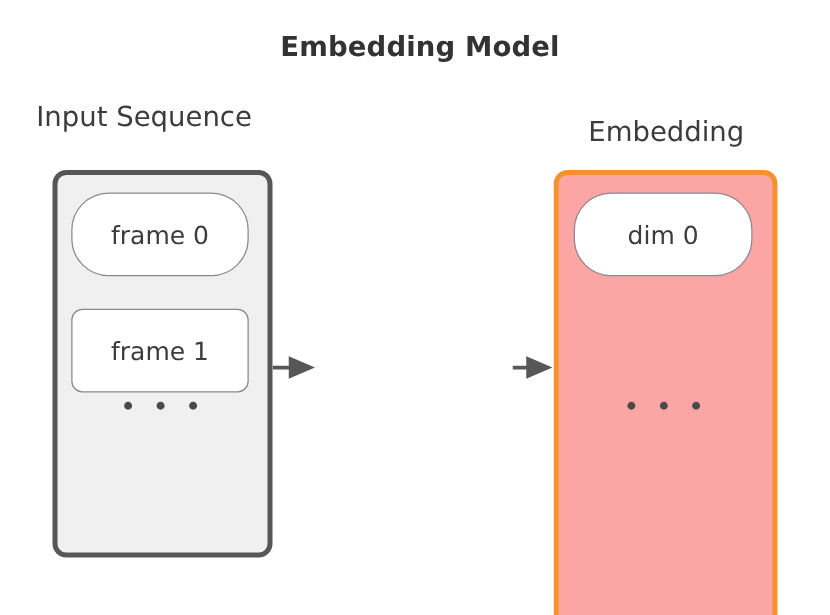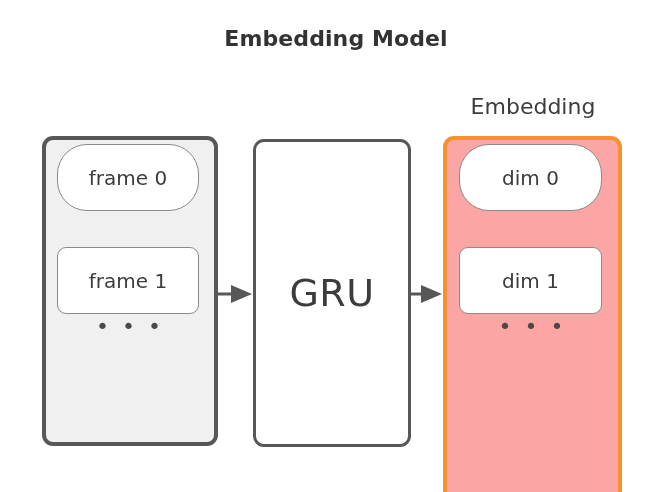--- a/index.html
+++ b/index.html
@@ -107,21 +107,21 @@
     justify-content: center;
     font-size: 20px;
     color: #3c3c3c;
     white-space: nowrap;
   }
   
   .stack-input .cell  { left: 11px; width: 142px; height: 67px; }
   
   .stack-embedding .cell { left: 12px; width: 143px; height: 67px; }
 
-  .cell-0 { top: 4px; border-radius: 30px; }
+  .cell-0 { top: 14px; border-radius: 30px; }
   .cell-1 { top: 107px; }
   .cell-n { top: 216px; }
 
   
   .ellipsis {
     position: absolute;
     width: 100%;
     left: 0;
     top: 176px;
     text-align: center;
@@ -141,42 +141,39 @@
   .arrow-in  { left: 218px; width: 36px; }
   .arrow-out { left: 410px; width: 34px; }
 </style>
 </head>
 <body>
 
 <div id="diagram">
 
   <div class="title">Embedding Model</div>
 
+  <div class="caption caption-left">Input Sequence</div>
 
   <div class="caption caption-right">Embedding</div>
 
   <div class="stack stack-input">
     <div class="cell cell-0">frame 0</div>
     <div class="cell cell-1">frame 1</div>
     <div class="ellipsis">• • •</div>
   </div>
 
   <svg class="arrow arrow-in" viewBox="0 0 36 22">
     <line x1="0" y1="11" x2="16" y2="11" stroke="#575757" stroke-width="3"></line>
     <polygon points="13,2 34,11 13,20" fill="#575757"></polygon>
   </svg>
 
-  <div class="gru-block">
-    <div class="gru-label">GRU</div>
-  </div>
 
   <svg class="arrow arrow-out" viewBox="0 0 34 22">
     <line x1="0" y1="11" x2="14" y2="11" stroke="#575757" stroke-width="3"></line>
     <polygon points="11,2 32,11 11,20" fill="#575757"></polygon>
   </svg>
 
   <div class="stack stack-embedding">
     <div class="cell cell-0">dim 0</div>
-    <div class="cell cell-1">dim 1</div>
     <div class="ellipsis">• • •</div>
   </div>
 
 </div>
 
 </body></html>

